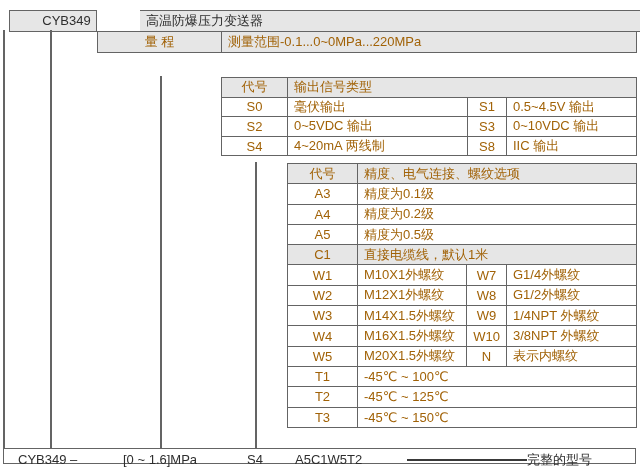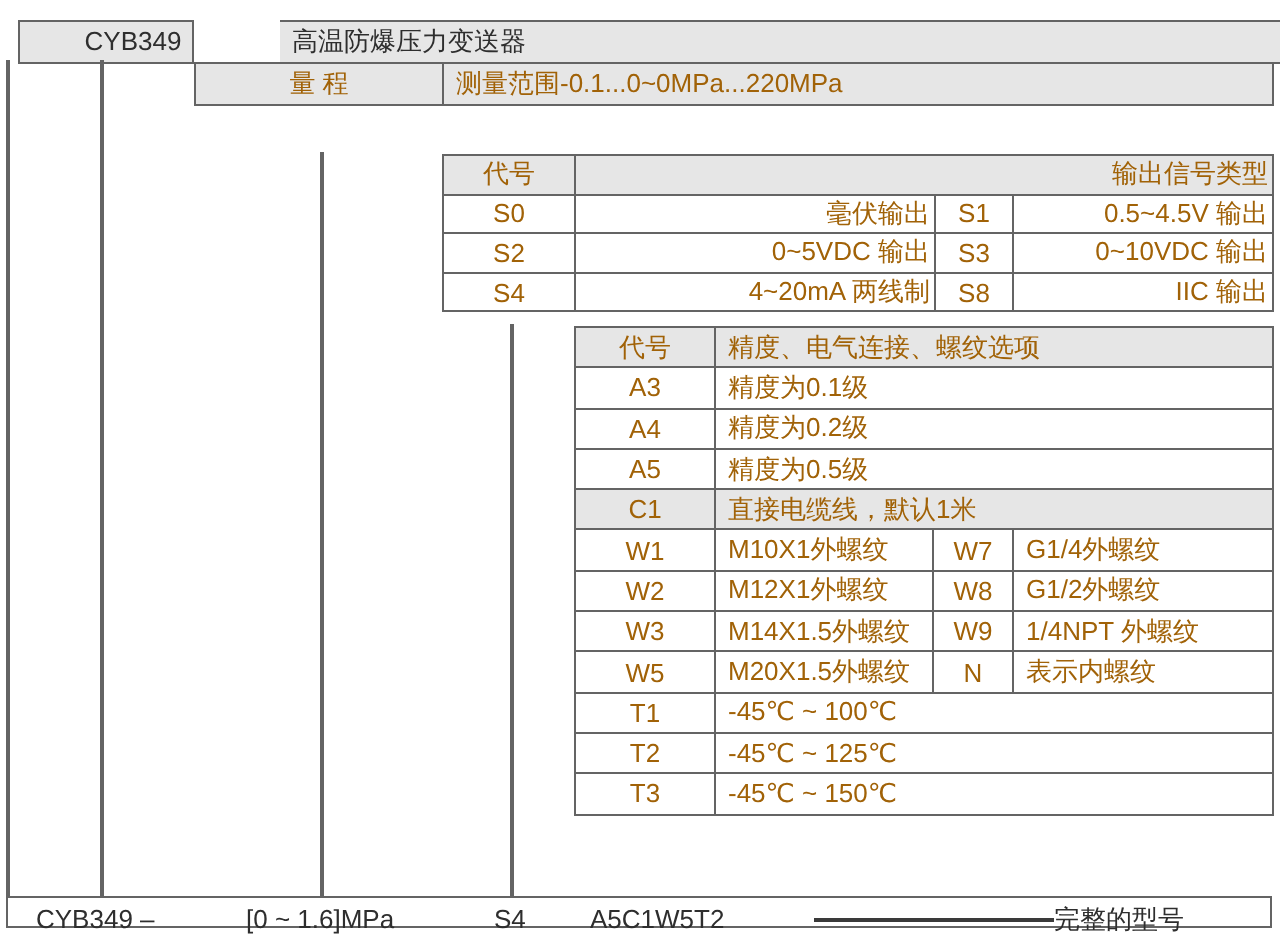--- a/index.html
+++ b/index.html
@@ -33,21 +33,21 @@
   .vline { position:absolute; width:1.5px; background:#646464; }
   
   .bottom {
     position:absolute; left:3px; top:448px; width:633px; height:16px;
     border:1.5px solid #646464; background:#ffffff;
   }
   .bottom span { position:absolute; top:0; line-height:21px; font-size:13px; white-space:nowrap; }
   .dashline { position:absolute; top:10px; left:403px; width:120px; height:1.5px; background:#3a3a3a; }
   
   .range-t td { height:21.2px; }
-  .sig-t td { height:19.6px;text-align:right; }
+  .sig-t td { height:19.6px; }
   .opt-t td { height:20.3px; }
 </style>
 </head>
 <body>
 
 <div class="canvas">
 
   <div class="titlebar">
     <div class="cell model">CYB349</div>
     <div class="cell prod">高温防爆压力变送器</div>
@@ -144,20 +144,26 @@
       <td class="code">W8</td>
       <td>G1/2外螺纹</td>
     </tr>
     <tr>
       <td class="code">W3</td>
       <td>M14X1.5外螺纹</td>
       <td class="code">W9</td>
       <td>1/4NPT 外螺纹</td>
     </tr>
     <tr>
+      <td class="code">W4</td>
+      <td>M16X1.5外螺纹</td>
+      <td class="code">W10</td>
+      <td>3/8NPT 外螺纹</td>
+    </tr>
+    <tr>
       <td class="code">W5</td>
       <td>M20X1.5外螺纹</td>
       <td class="code">N</td>
       <td>表示内螺纹</td>
     </tr>
     <tr>
       <td class="code">T1</td>
       <td colspan="3">-45℃ ~ 100℃</td>
     </tr>
     <tr>

